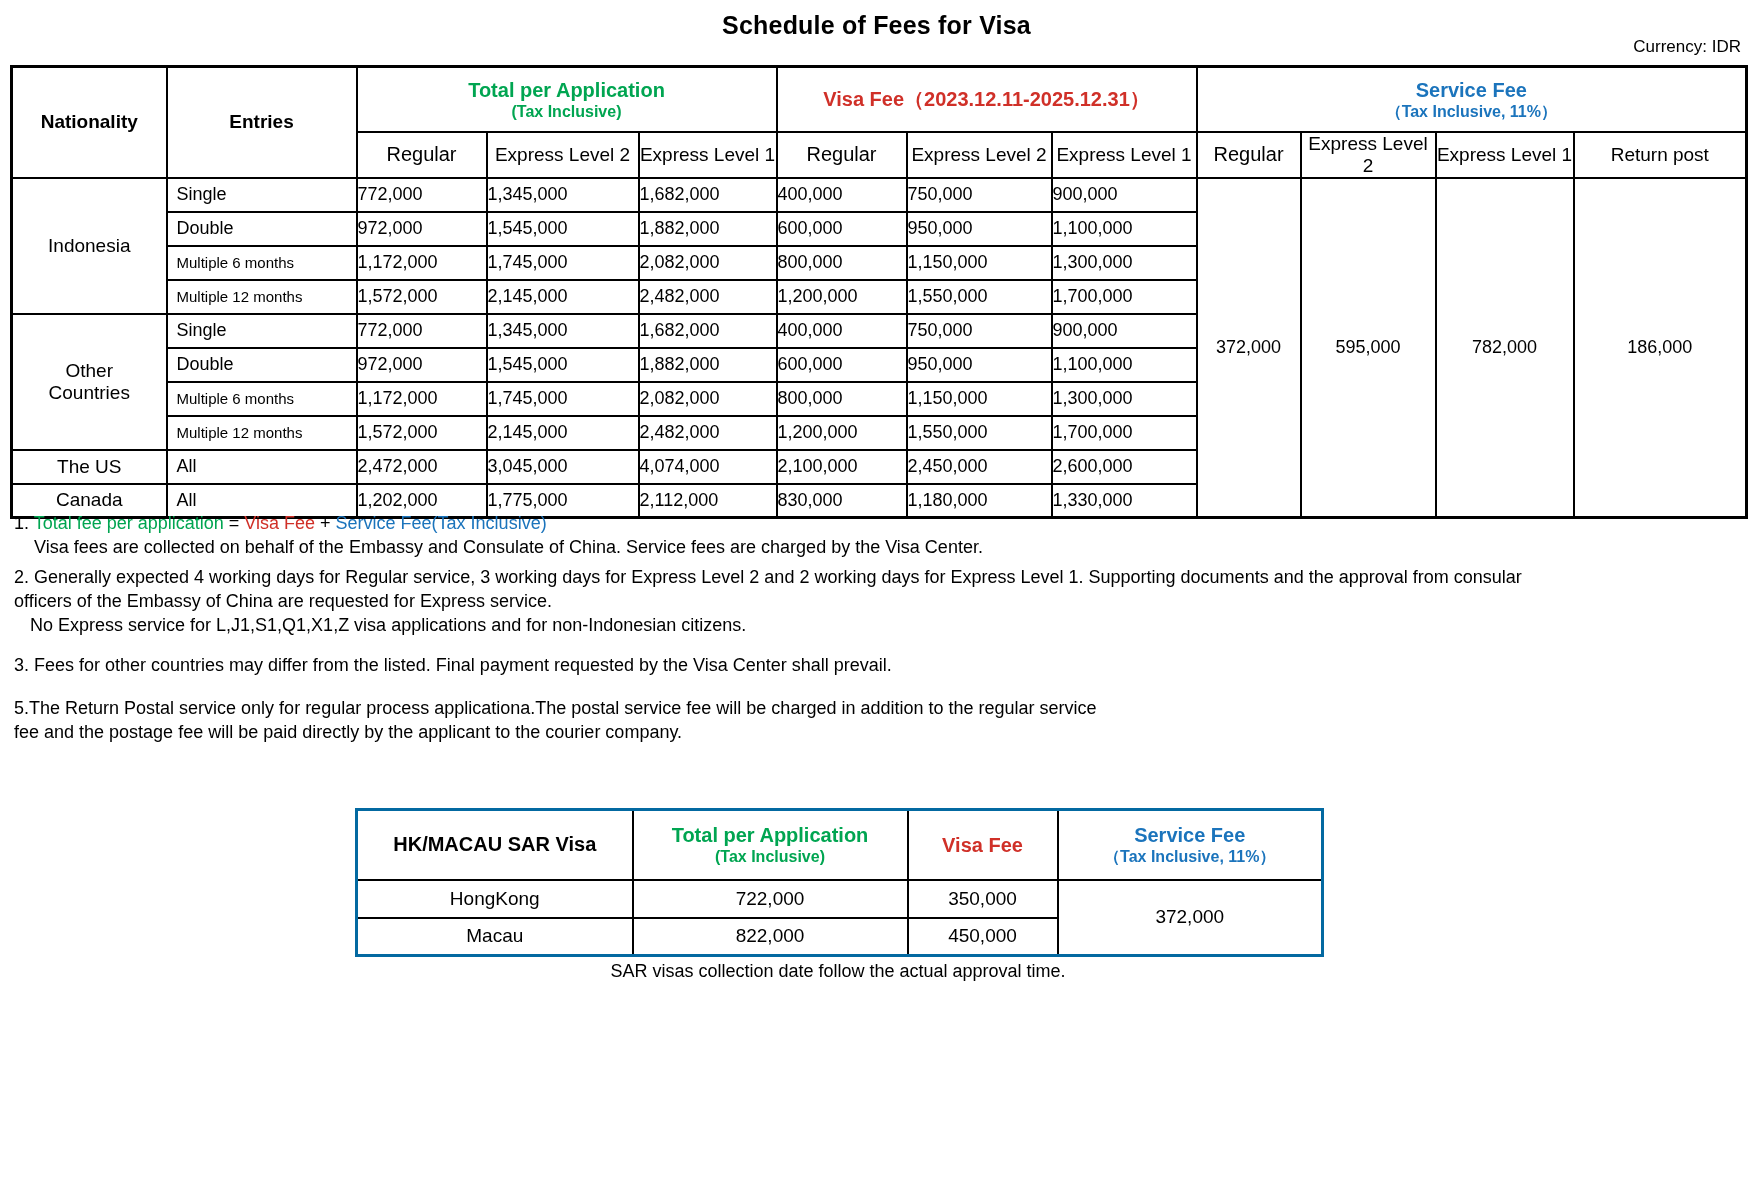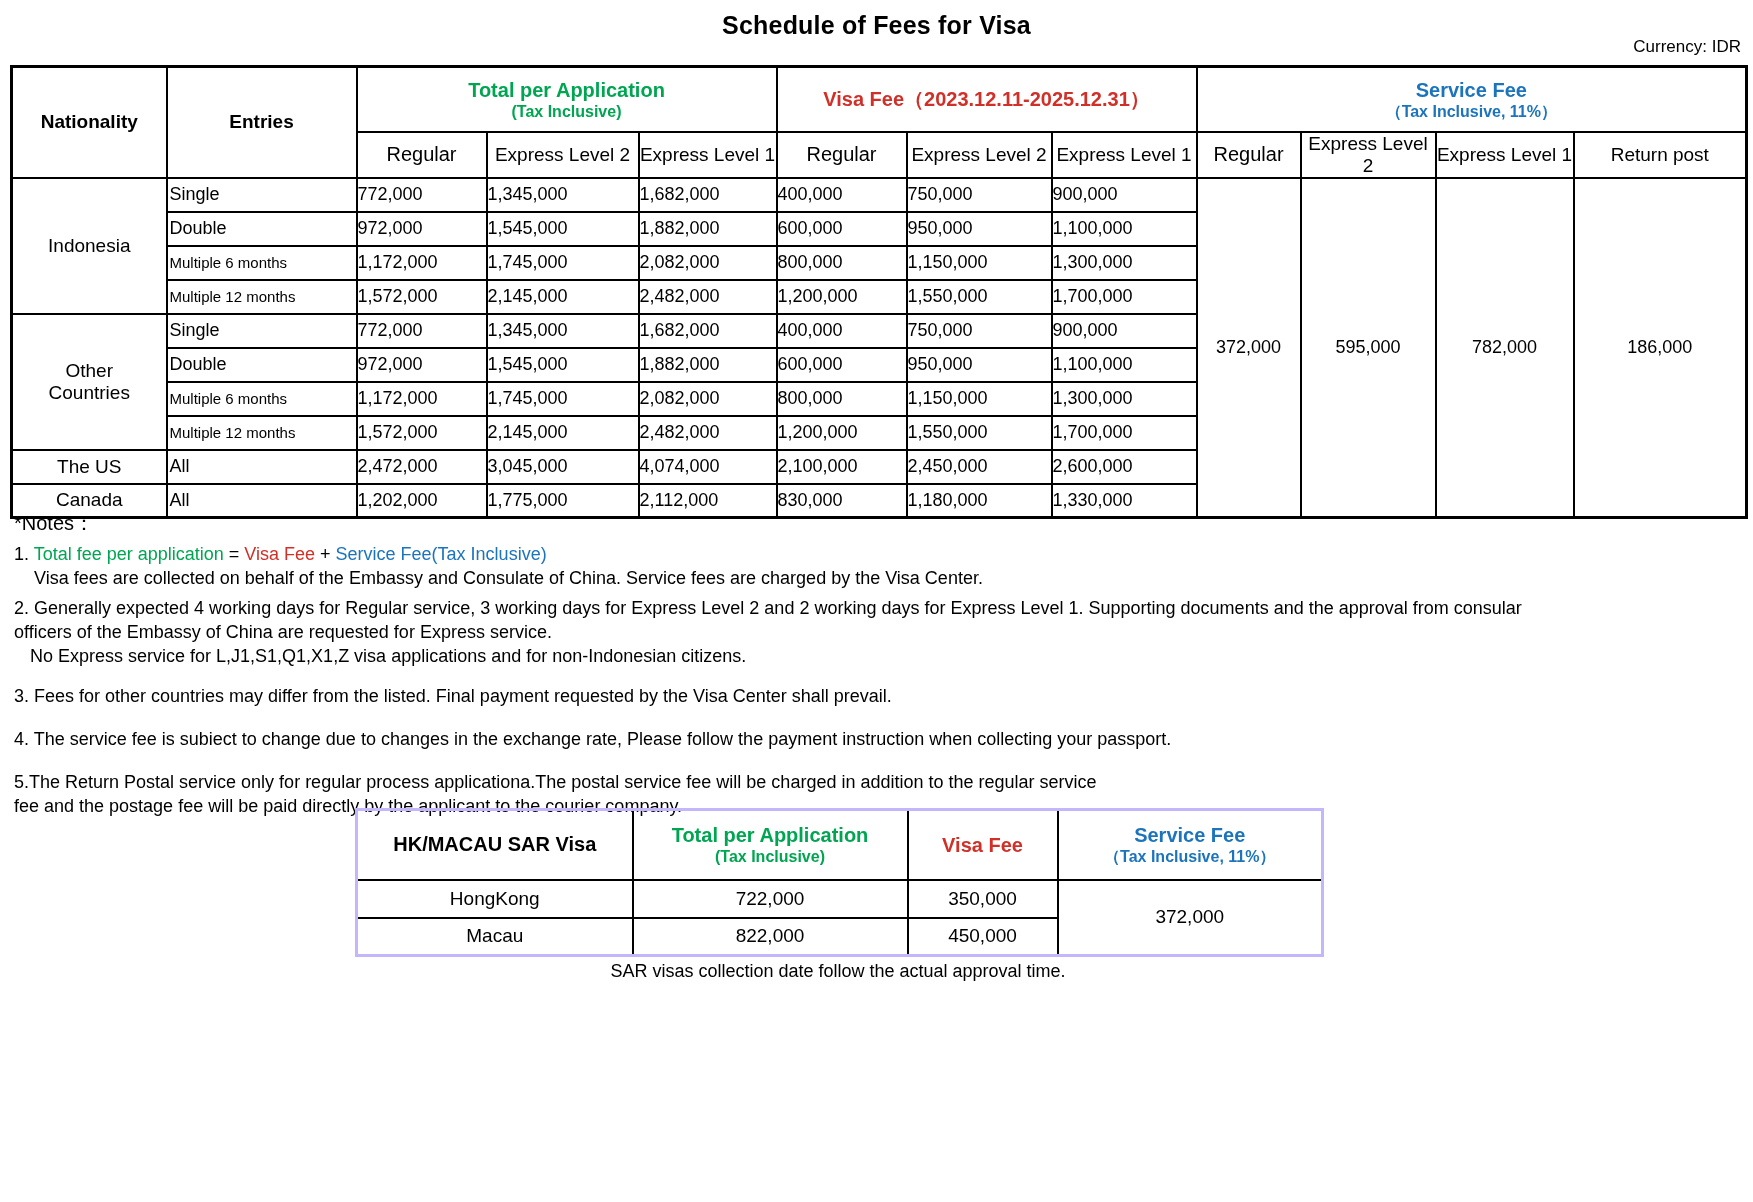--- a/index.html
+++ b/index.html
@@ -22,36 +22,36 @@
   .grp-title { font-size:20px; font-weight:bold; line-height:24px; }
   .grp-sub   { font-size:16px; font-weight:bold; line-height:19px; }
   .green { color:#00a551; }
   .red   { color:#d03028; }
   .blue  { color:#1b74bc; }
 
   th.sub-lg { font-size:20px; font-weight:normal; }
   th.sub-sm { font-size:19px; font-weight:normal; }
 
   td.nat { text-align:center; font-size:19px; padding:4px 26px; line-height:22px; }
-  td.ent { text-align:left; font-size:18px; padding-left:2px; }
+  td.ent { text-align:left; font-size:18px; padding-left:9px; }
   td.ent.small { font-size:15px; }
   td.num { text-align:left; font-size:18px; padding-right:6px; font-stretch:condensed; }
   td.svc { text-align:center; font-size:18px; }
 
   .notes { position:absolute; top:511px; left:14px; width:1726px; font-size:18px; line-height:24px; }
   .notes .nheading { font-size:20px; margin-bottom:7px; }
   .notes p { margin:0; }
   .notes .indent1 { padding-left:20px; }
   .notes .indent2 { padding-left:16px; }
   .notes .gap-sm { margin-top:6px; }
   .notes .gap-md { margin-top:16px; }
   .notes .gap-lg { margin-top:19px; }
   .notes .bold { font-weight:normal; }
 
-  table.sar { position:absolute; top:808px; left:355px; width:966px; border:3px solid #c4b5fd; }
+  table.sar { position:absolute; top:808px; left:355px; width:966px; border:3px solid #0369a1; }
   table.sar th, table.sar td { border:2px solid #000; text-align:center; }
   tr.sar-hdr { height:70px; }
   table.sar tbody tr { height:38px; }
   th.sar-name { font-size:20px; font-weight:bold; }
   td.sar-cell { font-size:19px; }
   .sar-note { position:absolute; top:961px; left:355px; width:966px; text-align:center; font-size:18px; }
 </style>
 </head>
 <body>
 
@@ -200,28 +200,26 @@
         <td class="num">1,775,000</td>
         <td class="num">2,112,000</td>
         <td class="num">830,000</td>
         <td class="num">1,180,000</td>
         <td class="num">1,330,000</td>
       </tr>
     </tbody>
   </table>
 
   <div class="notes">
-    <div class="nheading">*Notes：</div>
     <p><span>1. </span><span class="green">Total fee per application</span><span> = </span><span class="red">Visa Fee</span><span> + </span><span class="blue">Service Fee(Tax Inclusive)</span></p>
     <p class="indent1">Visa fees are collected on behalf of the Embassy and Consulate of China. Service fees are charged by the Visa Center.</p>
     <p class="gap-sm">2. Generally expected 4 working days for Regular service, 3 working days for Express Level 2 and 2 working days for Express Level 1. Supporting documents and the approval from consular</p>
     <p>officers of the Embassy of China are requested for Express service.</p>
     <p class="indent2">No Express service for L,J1,S1,Q1,X1,Z visa applications and for non-Indonesian citizens.</p>
     <p class="bold gap-md">3. Fees for other countries may differ from the listed. Final payment requested by the Visa Center shall prevail.</p>
-    <p class="gap-lg">4. The service fee is subiect to change due to changes in the exchange rate, Please follow the payment instruction when collecting your passport.</p>
     <p class="gap-lg">5.The Return Postal service only for regular process applicationa.The postal service fee will be charged in addition to the regular service</p>
     <p>fee and the postage fee will be paid directly by the applicant to the courier company.</p>
   </div>
 
   <table class="sar">
     <colgroup>
       <col style="width:276px">
         <col style="width:275px">
         <col style="width:150px">
         <col style="width:265px">

